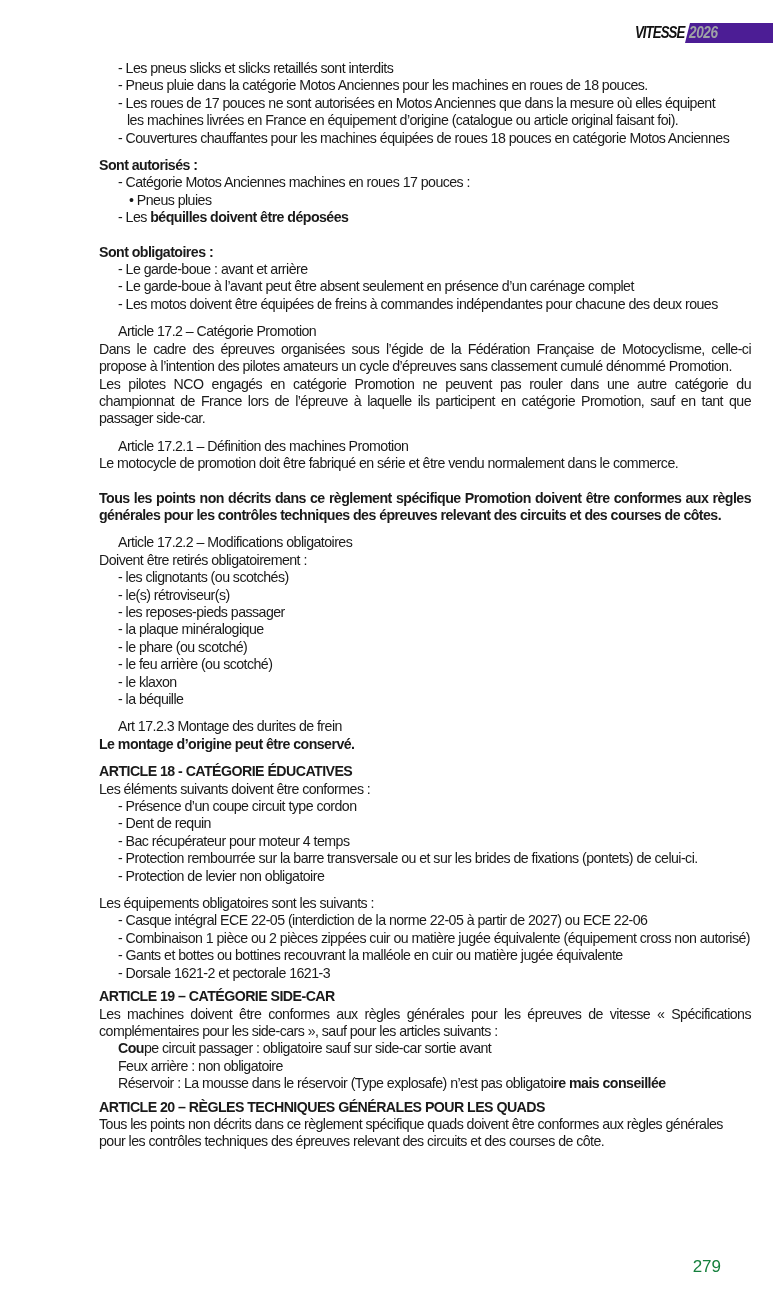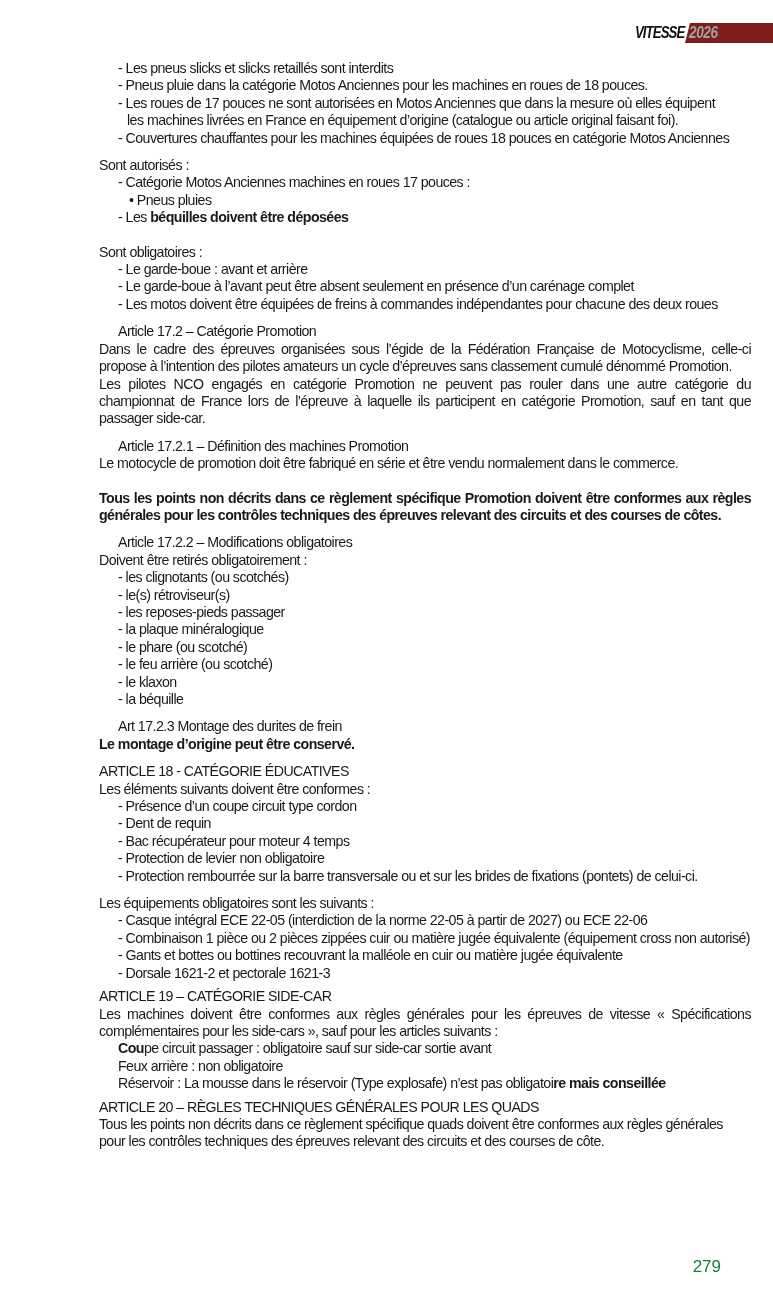--- a/index.html
+++ b/index.html
@@ -6,42 +6,42 @@
   body {
     width: 773px; height: 1300px; position: relative; overflow: hidden;
     font-family: "Liberation Sans", sans-serif; color: #1a1a1a;
   }
   .header-badge { position: absolute; top: 23px; right: 0; height: 20px; display: flex; align-items: center; gap: 7px; }
   .badge-vitesse {
     font-weight: bold; font-style: italic; font-size: 17px; letter-spacing: -1.2px;
     color: #111; transform: scaleX(0.78); transform-origin: right center; margin-right: -6px;
   }
   .badge-bar {
-    background: #7f1d1d; height: 20px; width: 88px; position: relative;
+    background: #4c1d95; height: 20px; width: 88px; position: relative;
     clip-path: polygon(5px 0, 100% 0, 100% 100%, 0 100%);
     display: flex; align-items: center; padding-left: 4px; box-sizing: border-box;
   }
   .badge-year {
     font-weight: bold; font-style: italic; font-size: 17px; color: #9fa3a6;
     letter-spacing: -0.5px; transform: scaleX(0.8); transform-origin: left center;
   }
   .content {
     position: absolute; left: 74px; top: 60px; width: 652px;
     font-size: 14.2px; line-height: 17.4px; letter-spacing: -0.55px; margin-left: 25px;
   }
   .content p { margin: 0; }
   .ind1 { padding-left: 19px; }
   .ind1h { padding-left: 28px; }
   .ind2 { padding-left: 30px; }
   .b { font-weight: bold; }
   .gap { height: 17px; }
   .gap-s { height: 10px; }
   .gap-xs { height: 6px; }
   .art-title { font-weight: normal; padding-left: 19px; }
-  .sec-title { font-weight: normal; }
+  .sec-title { font-weight: bold; }
   .justify { text-align: justify; }
   .page-number {
     position: absolute; right: 52px; top: 1257px; font-size: 17px; color: #15803d;
   }
 </style>
 </head>
 <body>
 
 <div class="header-badge">
   <span class="badge-vitesse">VITESSE</span>
@@ -118,22 +118,22 @@
   </div>
 
   <div class="gap-s"></div>
 
   <div>
     <p class="sec-title">ARTICLE 18 - CATÉGORIE ÉDUCATIVES</p>
     <p>Les éléments suivants doivent être conformes :</p>
     <p class="ind1">- Présence d’un coupe circuit type cordon</p>
     <p class="ind1">- Dent de requin</p>
     <p class="ind1">- Bac récupérateur pour moteur 4 temps</p>
+    <p class="ind1">- Protection rembourrée sur la barre transversale ou et sur les brides de fixations (pontets) de celui-ci.</p>
     <p class="ind1">- Protection de levier non obligatoire</p>
-    <p class="ind1">- Protection rembourrée sur la barre transversale ou et sur les brides de fixations (pontets) de celui-ci.</p>
     <div class="gap-s"></div>
     <p>Les équipements obligatoires sont les suivants :</p>
     <p class="ind1">- Casque intégral ECE 22-05 (interdiction de la norme 22-05 à partir de 2027) ou ECE 22-06</p>
     <p class="ind1 justify" style="padding-left:19px;text-indent:0;">- Combinaison 1 pièce ou 2 pièces zippées cuir ou matière jugée équivalente (équipement cross non autorisé)</p>
     <p class="ind1">- Gants et bottes ou bottines recouvrant la malléole en cuir ou matière jugée équivalente</p>
     <p class="ind1">- Dorsale 1621-2 et pectorale 1621-3</p>
   </div>
 
   <div class="gap-xs"></div>
 

